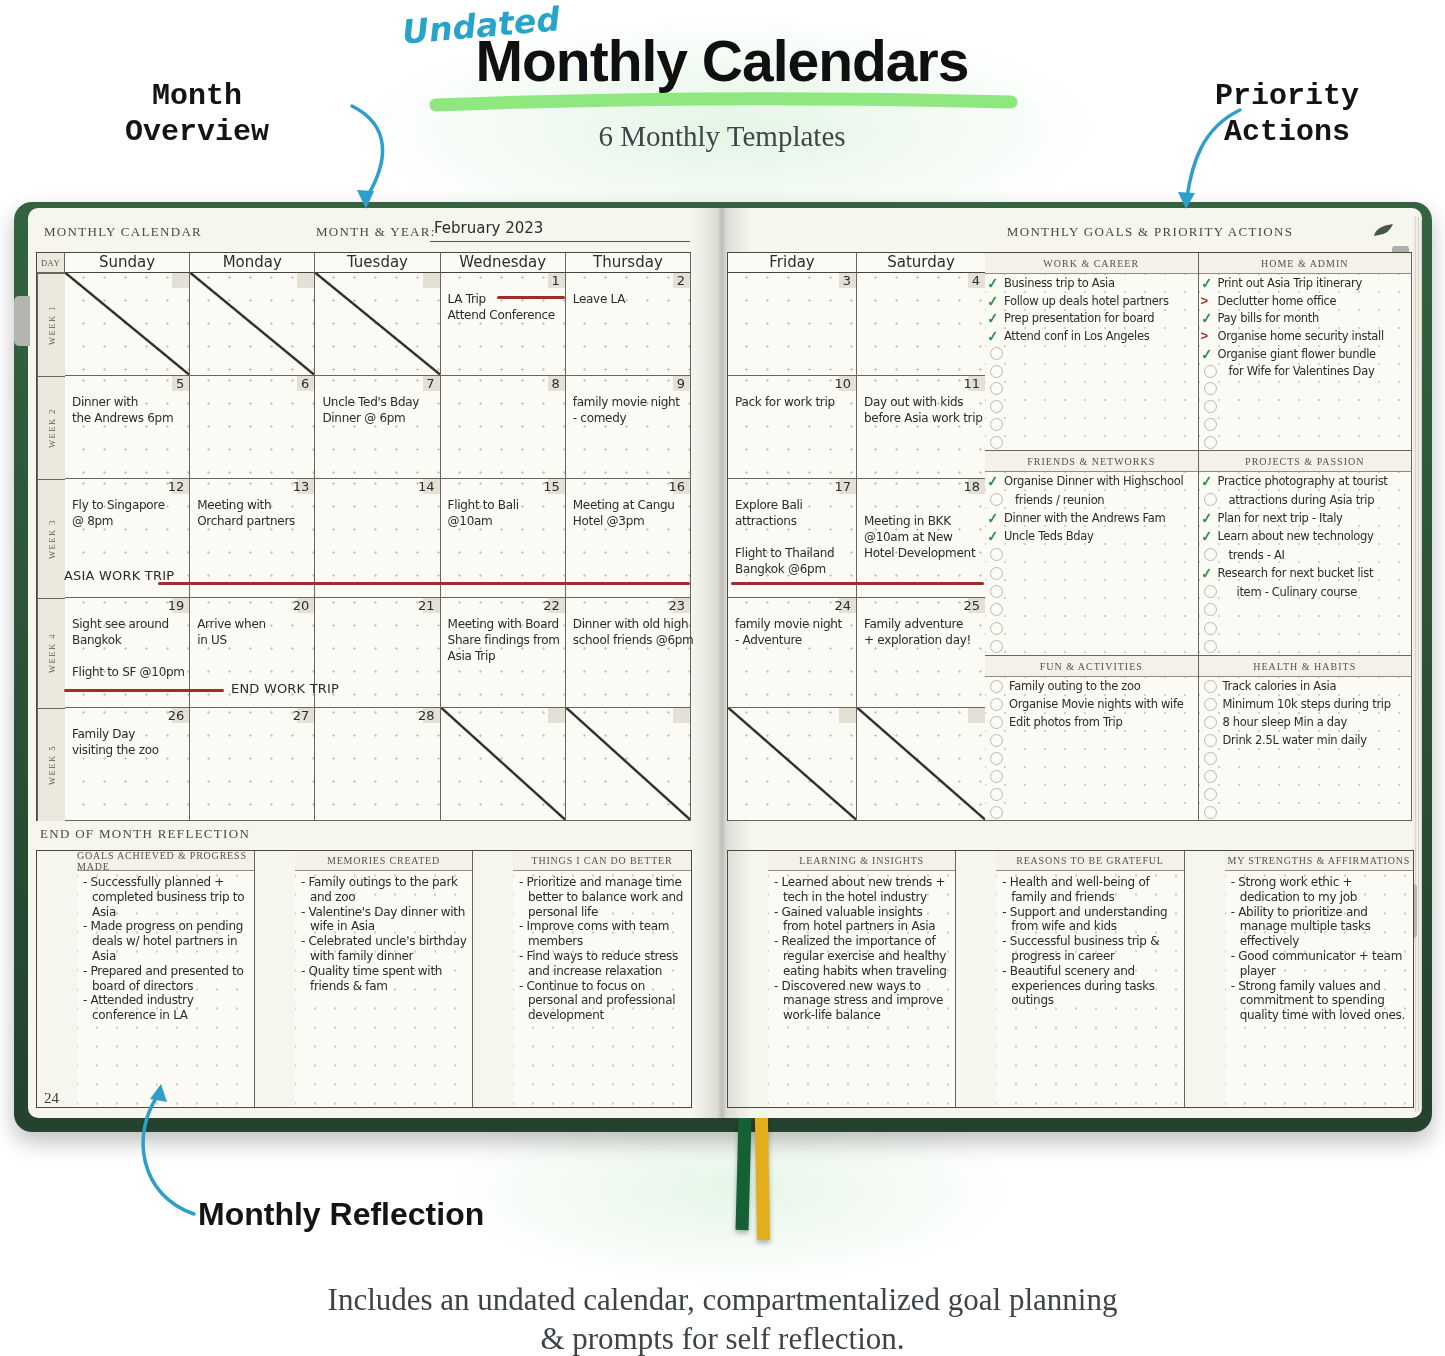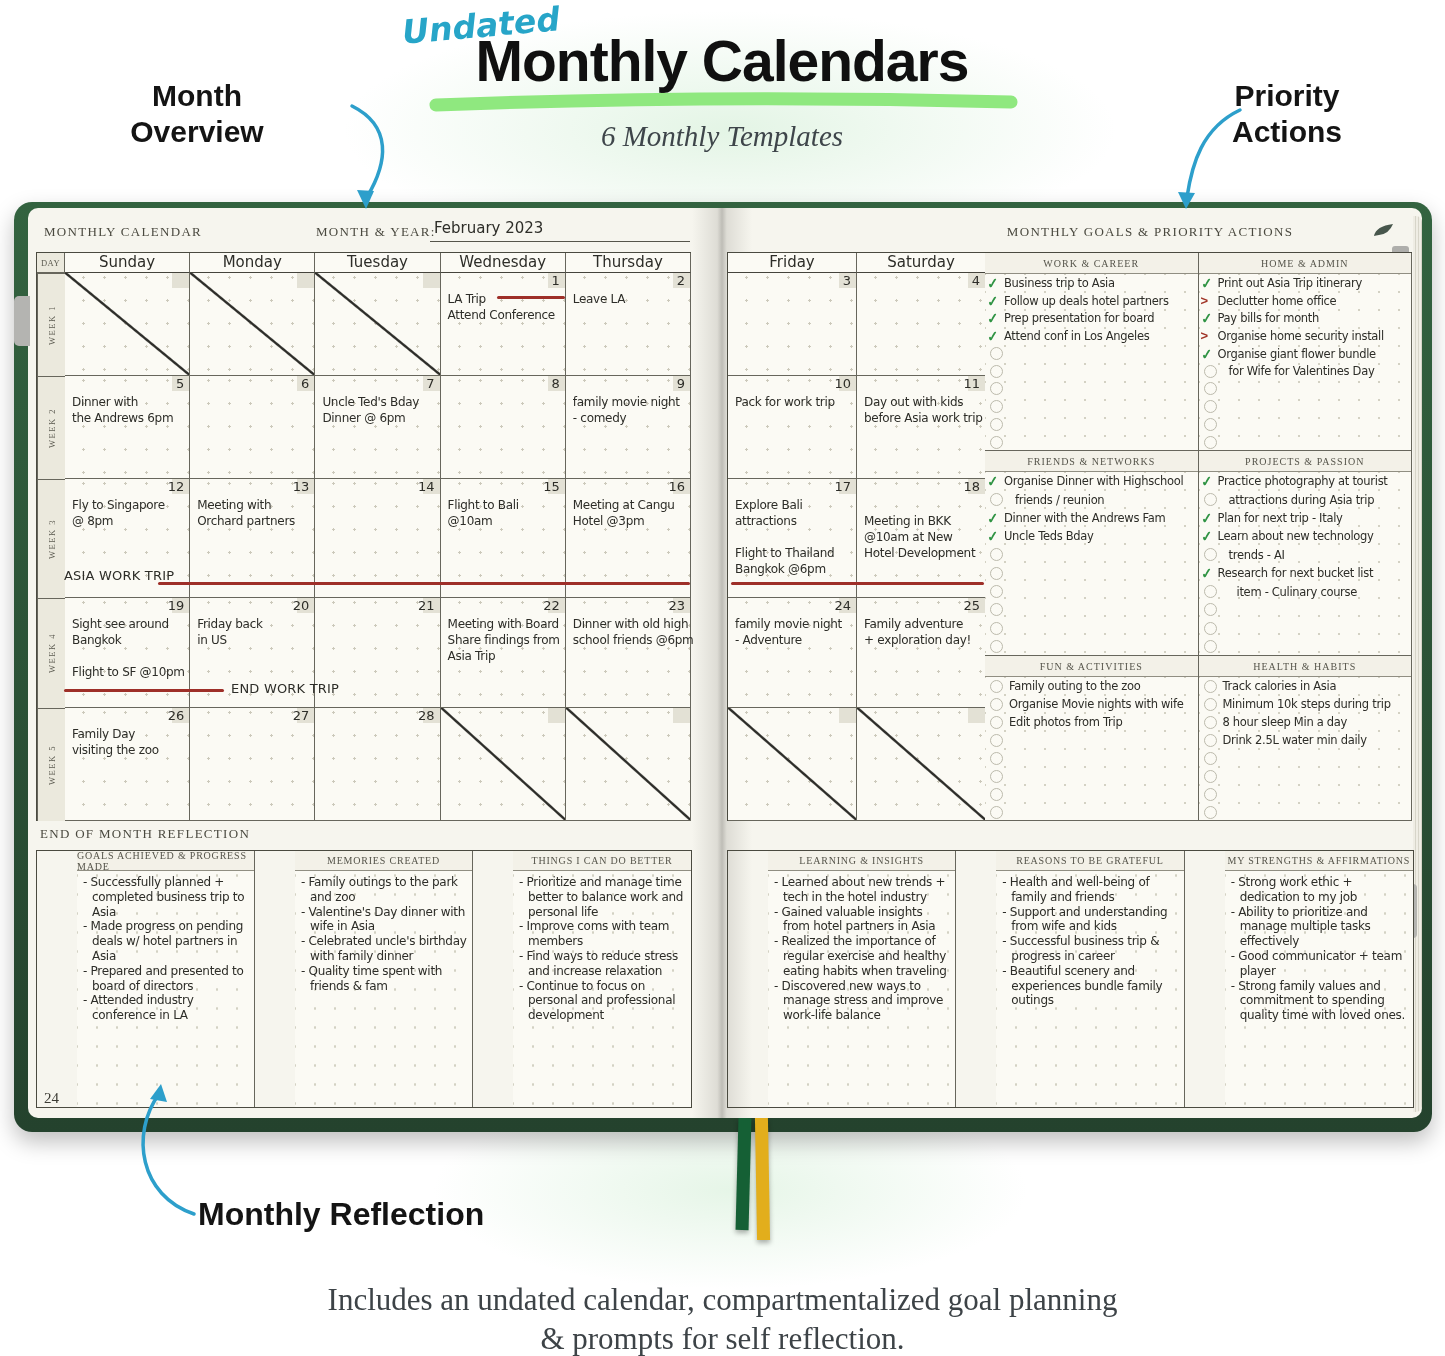--- a/index.html
+++ b/index.html
@@ -14,22 +14,22 @@
     background:radial-gradient(ellipse at center,rgba(205,236,208,.55),rgba(205,236,208,0) 70%);}
   .glow-bottom{left:430px;top:1090px;width:600px;height:200px;border-radius:50%;
     background:radial-gradient(ellipse at center,rgba(205,236,208,.5),rgba(205,236,208,0) 70%);}
 
   
   .undated{left:402px;top:6px;font-size:33px;font-style:italic;font-weight:700;
     color:#27a5c8;transform:rotate(-5deg);font-family:"DejaVu Sans",sans-serif;z-index:8;}
   .big-title{left:292px;top:28px;width:860px;text-align:center;font-size:57px;font-weight:800;
     letter-spacing:-1px;color:#101010;z-index:8;}
   .subtitle{left:292px;top:120px;width:860px;text-align:center;font-family:"Liberation Serif",serif;
-    font-style:italic;font-size:29px;color:#3e454a;z-index:8;}
-  .callout{font-size:30px;font-weight:700;color:#141414;line-height:36px;text-align:center;z-index:8;}
+    font-size:29px;color:#3e454a;z-index:8;}
+  .callout{font-size:30px;font-weight:700;color:#141414;line-height:36px;text-align:center;z-index:8;font-family:Liberation Mono, monospace;}
   .callout-left{left:112px;top:78px;width:170px;}
   .callout-right{left:1212px;top:78px;width:150px;}
   .callout-bottom{left:198px;top:1196px;font-size:32px;font-weight:700;color:#141414;z-index:8;}
   .caption{left:0;top:1280px;width:1445px;text-align:center;font-family:"Liberation Serif",serif;
     font-size:31px;color:#3d4347;line-height:39px;z-index:8;}
 
   
   .cover{left:14px;top:202px;width:1418px;height:930px;border-radius:18px;z-index:2;
     background:linear-gradient(#336340,#24422d);box-shadow:0 10px 22px rgba(0,0,0,.25);}
   .pages{left:28px;top:208px;width:1394px;height:910px;border-radius:10px;background:#f6f5ee;z-index:3;}
@@ -251,21 +251,21 @@
         <div class="cline hand">Sight see around</div>
         <div class="cline hand">Bangkok</div>
         <div class="cline hand blank"></div>
         <div class="cline hand">Flight to SF @10pm</div>
       </div>
     </div>
     <div class="cell">
       <span class="corner"></span>
       <span class="cdate hand">20</span>
       <div class="clines">
-        <div class="cline hand">Friday back</div>
+        <div class="cline hand">Arrive when</div>
         <div class="cline hand">in US</div>
       </div>
     </div>
     <div class="cell">
       <span class="corner"></span>
       <span class="cdate hand">21</span>
     </div>
     <div class="cell">
       <span class="corner"></span>
       <span class="cdate hand">22</span>
@@ -653,21 +653,21 @@
         <div class="ritem hand">- Realized the importance of regular exercise and healthy eating habits when traveling</div>
         <div class="ritem hand">- Discovered new ways to manage stress and improve work-life balance</div>
       </div>
     </div>
     <div class="rcol">
       <div class="rhead">REASONS TO BE GRATEFUL</div>
       <div class="rbody">
         <div class="ritem hand">- Health and well-being of family and friends</div>
         <div class="ritem hand">- Support and understanding from wife and kids</div>
         <div class="ritem hand">- Successful business trip &amp; progress in career</div>
-        <div class="ritem hand">- Beautiful scenery and experiences bundle family outings</div>
+        <div class="ritem hand">- Beautiful scenery and experiences during tasks outings</div>
       </div>
     </div>
     <div class="rcol">
       <div class="rhead">MY STRENGTHS &amp; AFFIRMATIONS</div>
       <div class="rbody">
         <div class="ritem hand">- Strong work ethic + dedication to my job</div>
         <div class="ritem hand">- Ability to prioritize and manage multiple tasks effectively</div>
         <div class="ritem hand">- Good communicator + team player</div>
         <div class="ritem hand">- Strong family values and commitment to spending quality time with loved ones.</div>
       </div>

